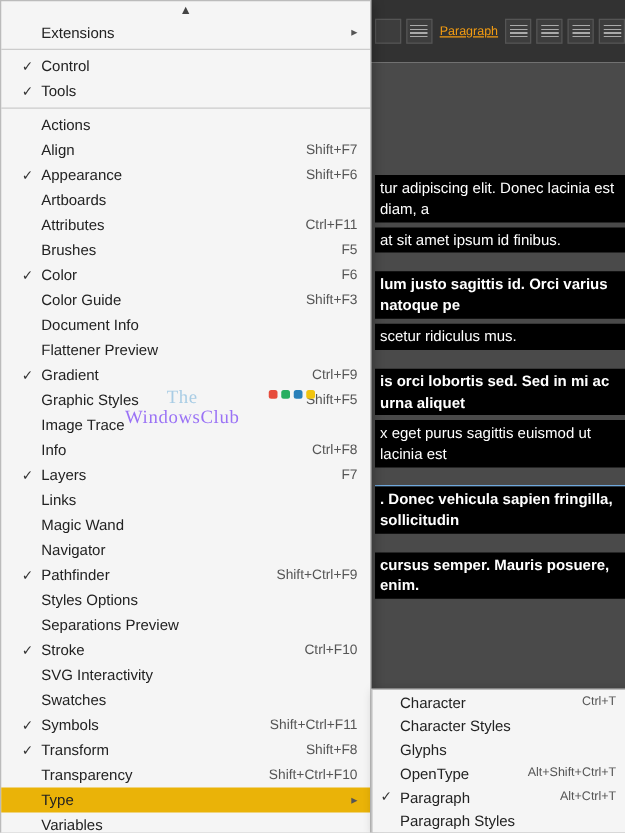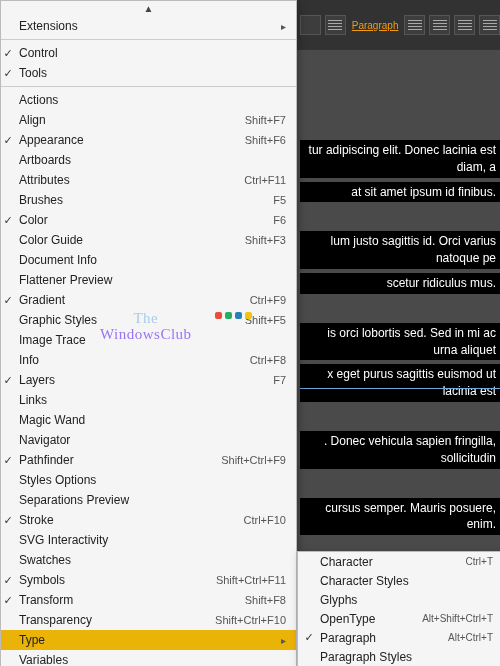--- a/index.html
+++ b/index.html
@@ -47,23 +47,22 @@
     padding-top: 90px;
   }
   .text-block {
     background: #000;
     color: #fff;
     font-size: 12px;
     line-height: 1.4;
     padding: 2px 4px;
     margin: 0 0 4px 300px;
     white-space: normal;
-    text-align: right;
-  }
-  .text-block.gap { margin-top: 29px; }
+  }
+  .text-block.gap { margin-top: 15px; font-weight: bold; }
   .divider-line {
     position: absolute;
     left: 300px; right: 0;
     height: 1px;
     background: #6fa8dc;
   }
 
   
   .menu {
     position: absolute;
@@ -75,21 +74,21 @@
   }
   .menu .arrow-row {
     text-align: center;
     padding: 2px 0;
     color: #444;
     font-size: 10px;
   }
   .menu-item {
     display: flex;
     align-items: center;
-    padding: 2px 10px 2px 0;
+    padding: 2px 10px 2px 14px;
     height: 20px;
     color: #222;
     cursor: default;
   }
   .menu-item.hovered { background: #eab308; }
   .menu-item .check {
     width: 14px; text-align: center; color: #333; font-size: 11px;
   }
   .menu-item .label { flex: 1; padding-left: 4px; }
   .menu-item .shortcut { color: #555; font-size: 11px; }

